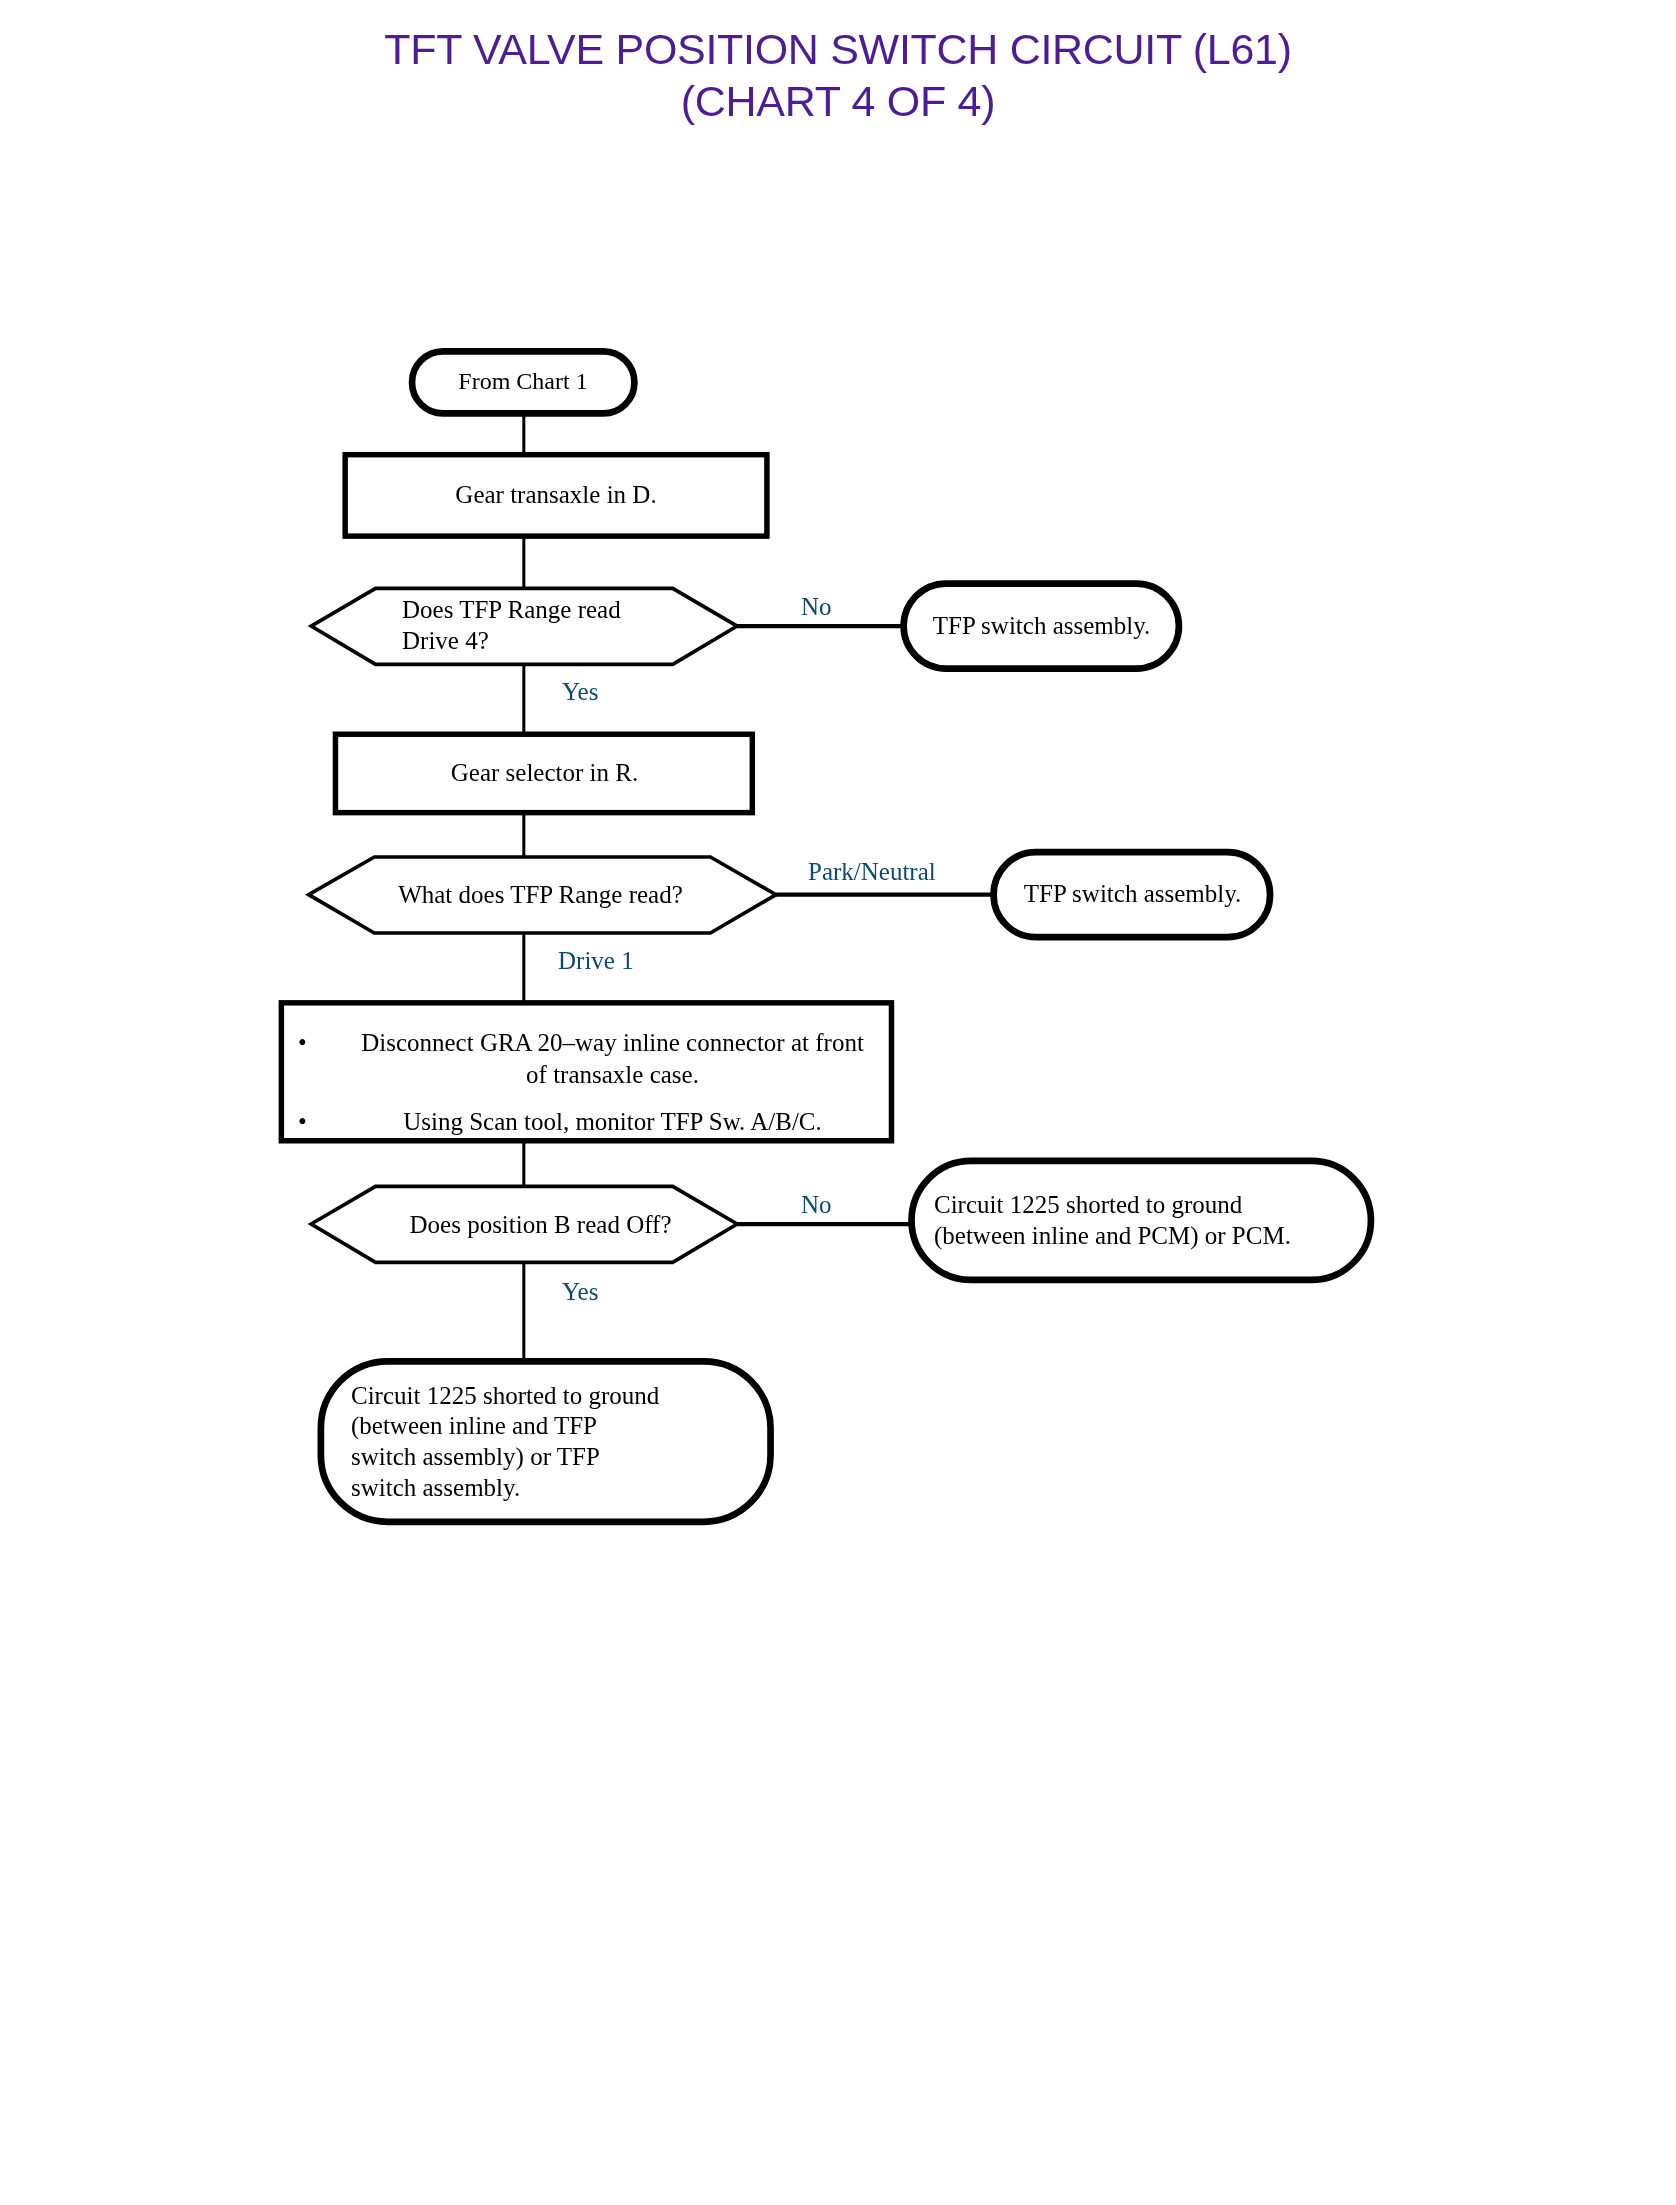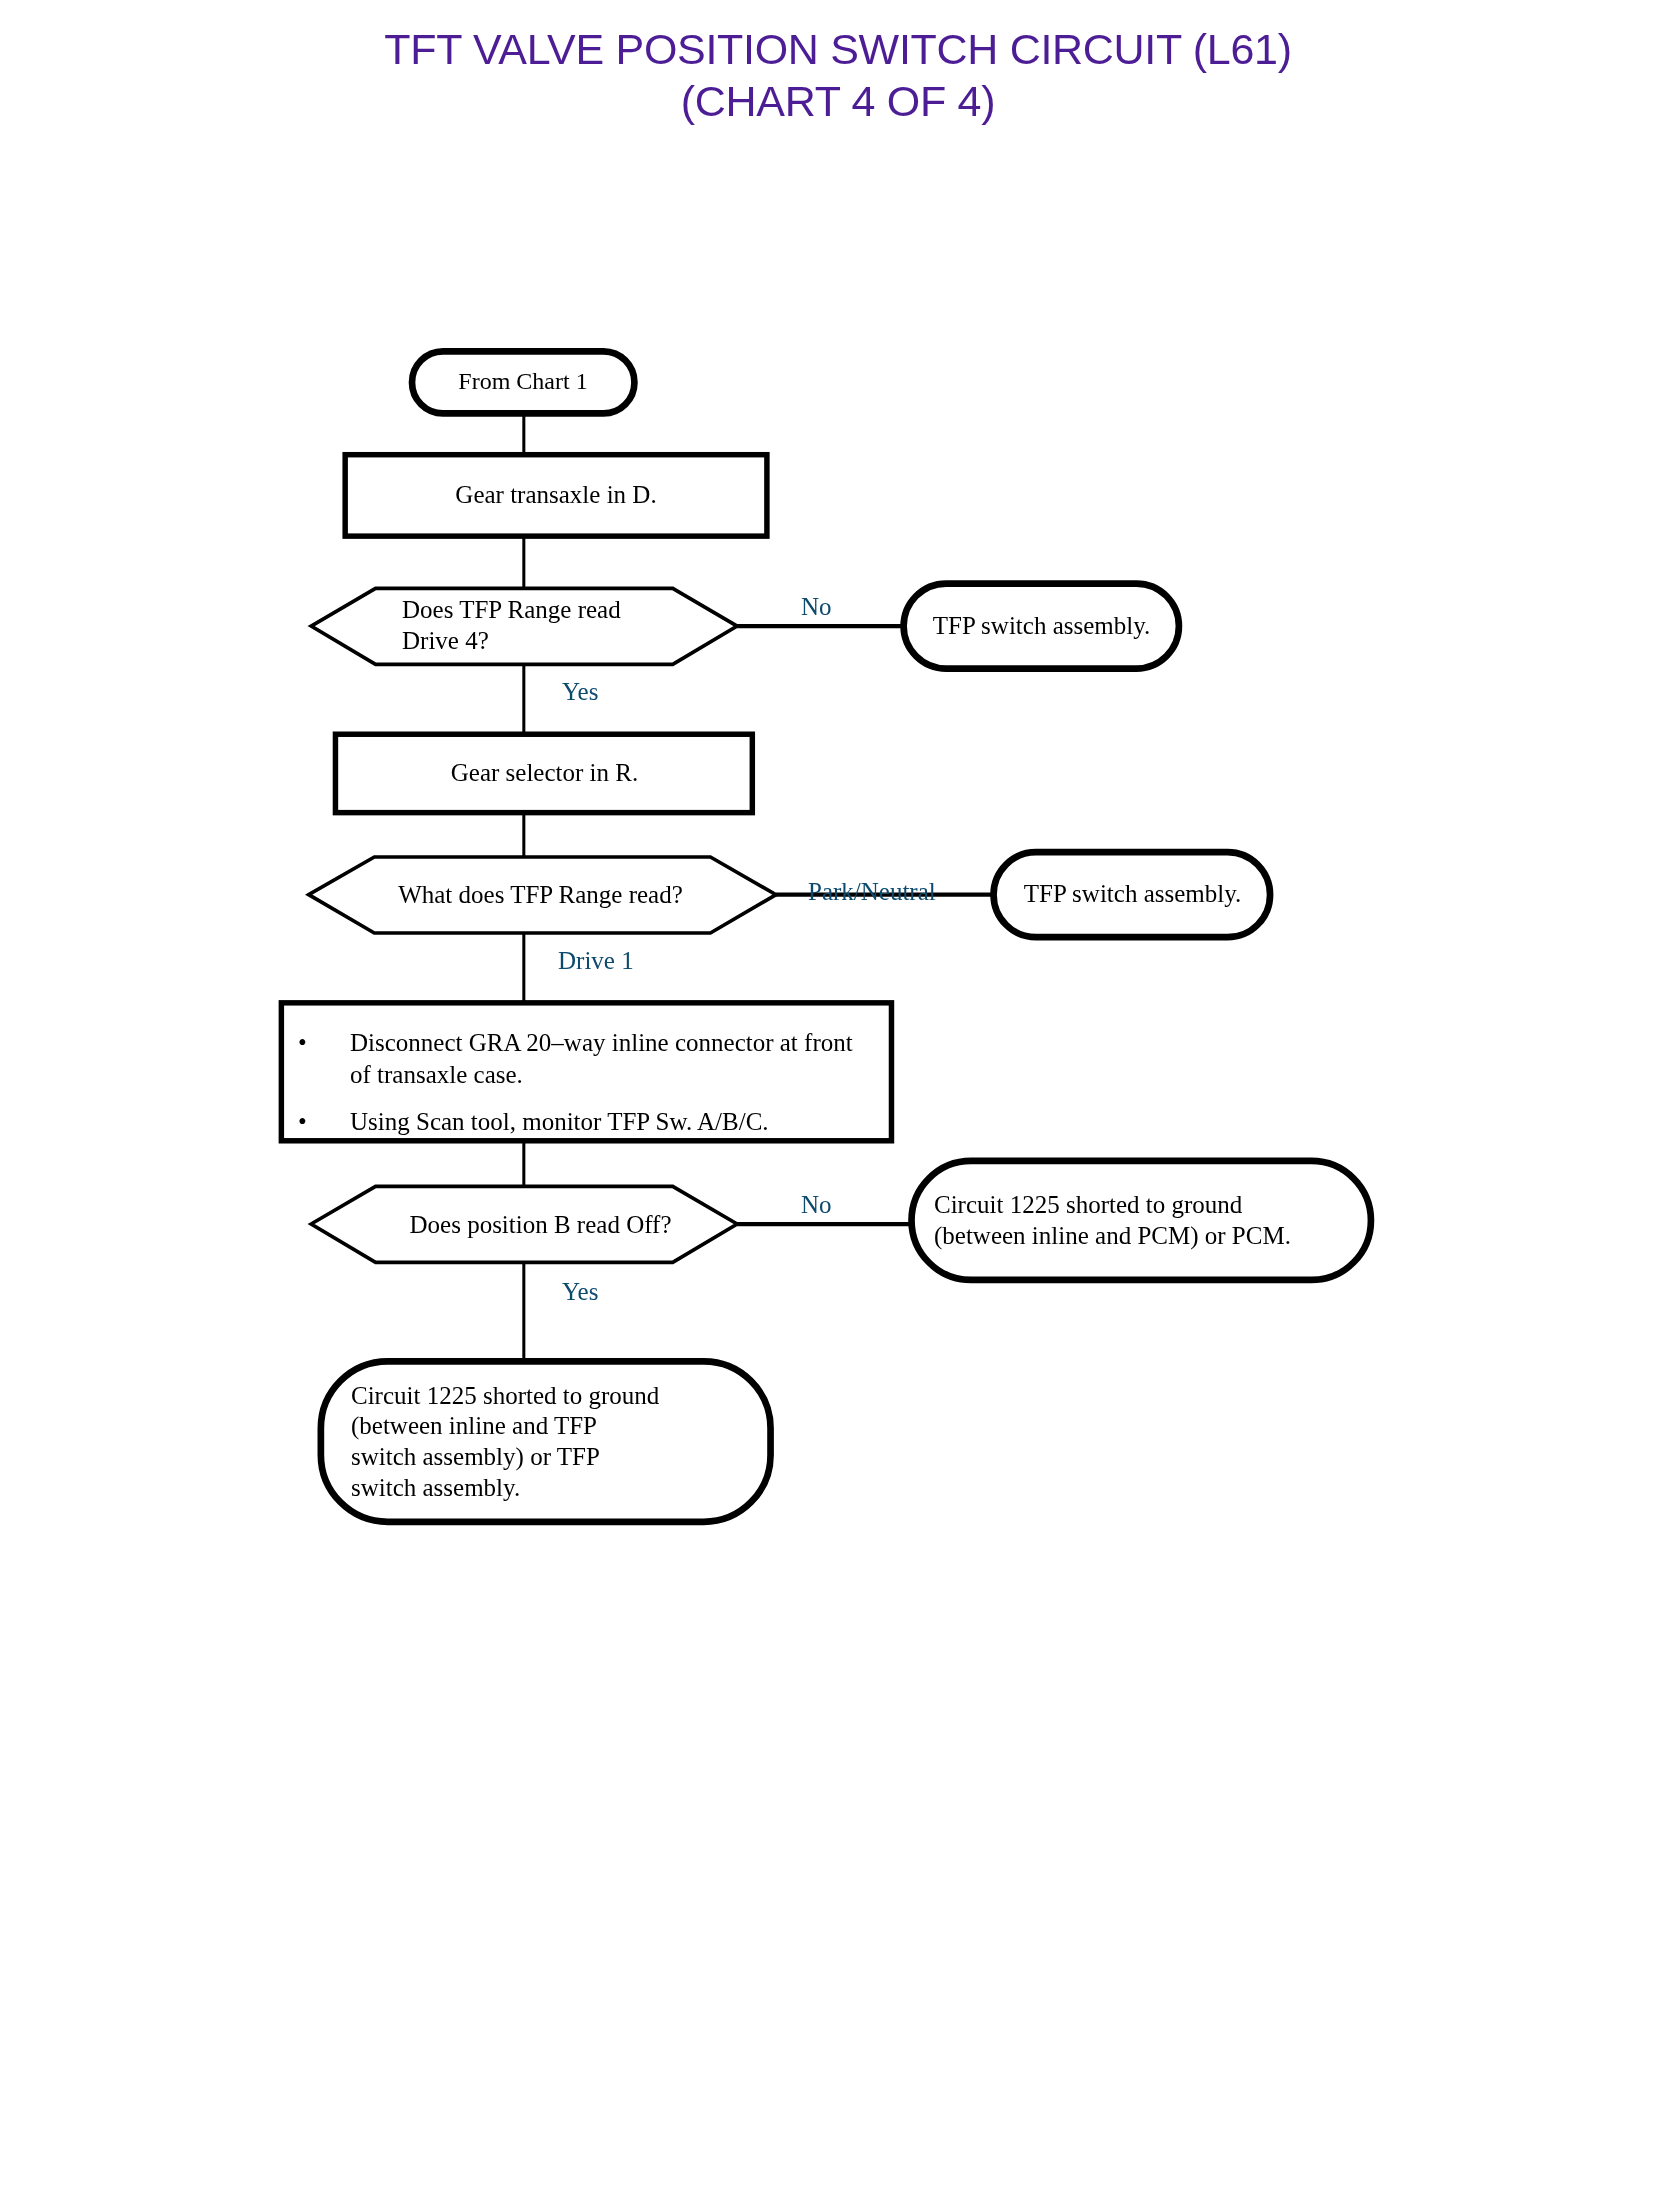--- a/index.html
+++ b/index.html
@@ -85,21 +85,21 @@
     align-items: flex-start;
     margin-bottom: 16px;
   }
   .bullet-row:last-child { margin-bottom: 0; }
   .bullet-dot {
     width: 52px;
     flex: 0 0 52px;
     font-size: 25px;
     line-height: 1.26;
   }
-  .bullet-body { flex: 1 1 auto; }
+  .bullet-body { flex: 1 1 auto; text-align: center; }
 </style>
 </head>
 <body>
 
 <div id="page">
 
   <div id="chart-title">
     <span class="tline">TFT VALVE POSITION SWITCH CIRCUIT (L61)</span>
     <span class="tline">(CHART 4 OF 4)</span>
   </div>
@@ -176,20 +176,20 @@
 (between inline and PCM) or PCM.</div>
 
   <div class="node-text left" style="left:351px; top:1362px; width:401px; height:160px;">Circuit 1225 shorted to ground
 (between inline and TFP
 switch assembly) or TFP
 switch assembly.</div>
 
   <div class="edge-label" style="left:801px; top:593px;">No</div>
   <div class="edge-label" style="left:562px; top:678px;">Yes</div>
 
-  <div class="edge-label" style="left:808px; top:878px;">Park/Neutral</div>
+  <div class="edge-label" style="left:808px; top:858px;">Park/Neutral</div>
   <div class="edge-label" style="left:558px; top:947px;">Drive 1</div>
 
   <div class="edge-label" style="left:801px; top:1191px;">No</div>
   <div class="edge-label" style="left:562px; top:1278px;">Yes</div>
 
 </div>
 
 
 </body></html>

